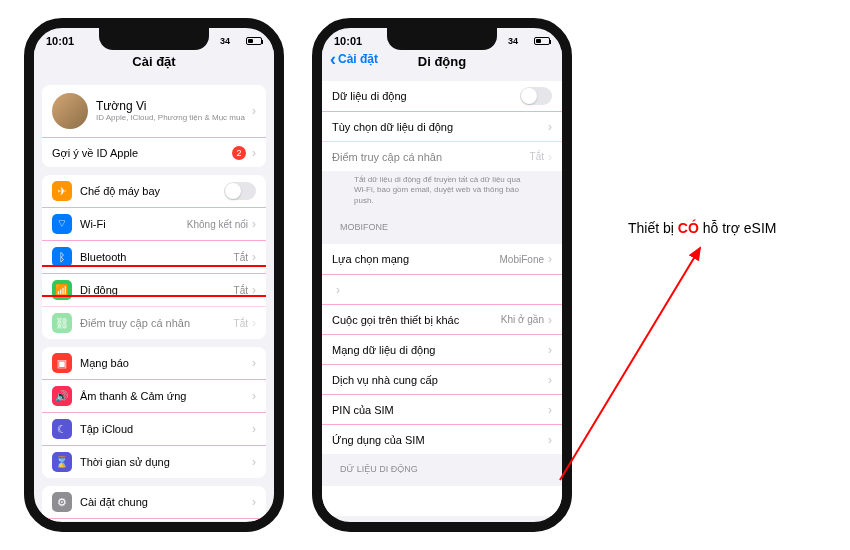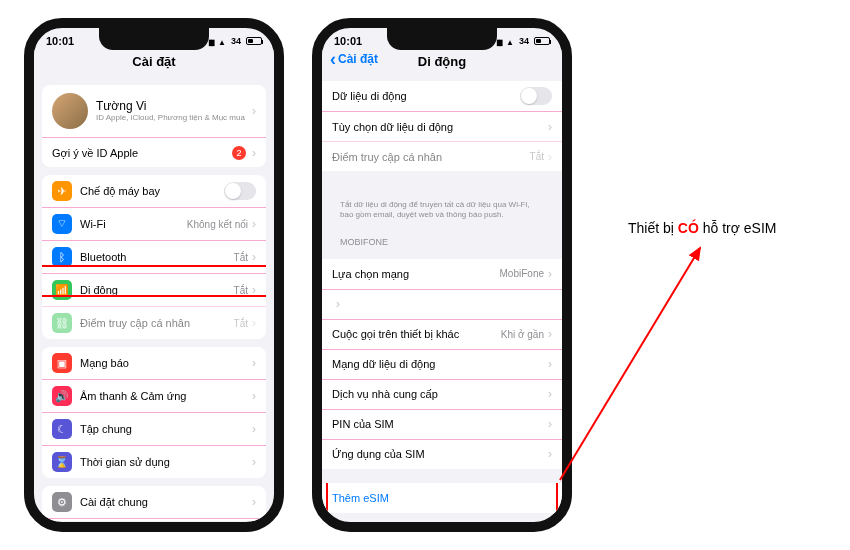--- a/index.html
+++ b/index.html
@@ -3,42 +3,42 @@
 <meta charset="utf-8">
 <style>
   * { box-sizing: border-box; margin: 0; padding: 0; font-family: -apple-system, "Helvetica Neue", Arial, sans-serif; }
   body { background: #fff; width: 850px; height: 550px; position: relative; overflow: hidden; }
   .stage { position: relative; width: 850px; height: 550px; }
   .phone { position: absolute; width: 260px; height: 514px; border: 10px solid #111; border-radius: 38px; background: #f2f2f7; overflow: hidden; }
   .phone.left { left: 24px; top: 18px; }
   .phone.right { left: 312px; top: 18px; }
   .notch { position: absolute; top: 0; left: 50%; transform: translateX(-50%); width: 110px; height: 22px; background: #111; border-bottom-left-radius: 14px; border-bottom-right-radius: 14px; z-index: 5; }
   .status { display: flex; justify-content: space-between; align-items: center; padding: 4px 12px 0; font-size: 11px; font-weight: 600; height: 22px; }
-  .status .right { display: flex; gap: 5px; align-items: center; }
+  .status .right { display: flex; gap: 16px; align-items: center; }
   .title-bar { text-align: center; font-weight: 600; font-size: 13px; padding: 4px 6px 8px; position: relative; background: #f2f2f7; }
   .title-bar .back { position: absolute; left: 8px; top: 2px; color: #007aff; font-size: 12px; display: flex; align-items: center; gap: 2px; }
   .title-bar .back::before { content: "‹"; font-size: 18px; line-height: 12px; }
   .scroll { height: calc(100% - 50px); overflow: hidden; }
   .group { margin: 8px 0 0; background: #fff; border-radius: 8px; margin-left: 8px; margin-right: 8px; overflow: hidden; }
   .group.flat { border-radius: 0; margin-left: 0; margin-right: 0; }
   .row { display: flex; align-items: center; padding: 6px 10px; min-height: 30px; font-size: 11px; position: relative; }
   .row + .row { border-top: 1px solid #f9a8d4; }
   .row .icon { width: 20px; height: 20px; border-radius: 5px; margin-right: 8px; display: flex; align-items: center; justify-content: center; color: #fff; font-size: 11px; flex-shrink: 0; }
   .row .label { flex: 1; color: #000; }
   .row .value { color: #8e8e93; font-size: 10px; }
   .row .chev { color: #c7c7cc; margin-left: 4px; font-size: 12px; }
   .row .badge { background: #ff3b30; color: #fff; border-radius: 50%; width: 14px; height: 14px; font-size: 9px; display: flex; align-items: center; justify-content: center; margin-right: 2px; }
   .row.profile { padding: 8px 10px; }
   .row.profile .avatar { width: 36px; height: 36px; border-radius: 50%; background: linear-gradient(135deg,#d4a574,#8b6f47); margin-right: 8px; flex-shrink: 0; }
   .row.profile .name { font-weight: 400; font-size: 12px; }
   .row.profile .sub { color: #8e8e93; font-size: 8px; line-height: 1.2; }
   .switch { width: 32px; height: 18px; background: #e5e5ea; border-radius: 9px; position: relative; }
   .switch::after { content: ""; width: 16px; height: 16px; background: #fff; border-radius: 50%; position: absolute; top: 1px; left: 1px; box-shadow: 0 1px 2px rgba(0,0,0,0.2); }
   .section-label { font-size: 9px; color: #8e8e93; padding: 10px 18px 4px; text-transform: uppercase; }
-  .section-note { font-size: 8px; color: #8e8e93; padding: 4px 18px 6px; line-height: 1.3; margin-top: 25px; }
+  .section-note { font-size: 8px; color: #8e8e93; padding: 4px 32px 6px; line-height: 1.3; }
   .hl { position: absolute; border: 2px solid #ff0000; pointer-events: none; z-index: 10; }
   .row .label.link { color: #007aff; }
   .annotation { position: absolute; font-size: 14px; color: #000; }
   .annotation .red { color: #ff0000; font-weight: 700; }
   svg.arrow { position: absolute; pointer-events: none; }
   .bars-icon::before { content: "▮▮"; letter-spacing: -2px; font-size: 8px; }
   .wifi-icon::before { content: "▲"; font-size: 8px; }
   .batt { width: 16px; height: 8px; border: 1px solid #000; border-radius: 2px; position: relative; }
   .batt::after { content: ""; position: absolute; right: -2px; top: 2px; width: 1px; height: 4px; background: #000; }
   .batt .fill { position: absolute; left: 1px; top: 1px; bottom: 1px; width: 5px; background: #000; border-radius: 1px; }
@@ -118,21 +118,21 @@
           <span class="label">Mạng báo</span>
           <span class="chev">›</span>
         </div>
         <div class="row">
           <span class="icon" style="background:#ff2d55;">🔊</span>
           <span class="label">Âm thanh &amp; Cảm ứng</span>
           <span class="chev">›</span>
         </div>
         <div class="row">
           <span class="icon" style="background:#5856d6;">☾</span>
-          <span class="label">Tập chung</span>
+          <span class="label">Tập iCloud</span>
           <span class="chev">›</span>
         </div>
         <div class="row">
           <span class="icon" style="background:#5856d6;">⌛</span>
           <span class="label">Thời gian sử dụng</span>
           <span class="chev">›</span>
         </div>
       </div>
 
       <div class="group">
@@ -211,26 +211,20 @@
         <div class="row">
           <span class="label">PIN của SIM</span>
           <span class="chev">›</span>
         </div>
         <div class="row">
           <span class="label">Ứng dụng của SIM</span>
           <span class="chev">›</span>
         </div>
       </div>
 
-      <div class="group flat" style="margin-top:14px; position:relative;">
-        <div class="row">
-          <span class="label link">Thêm eSIM</span>
-        </div>
-        <div class="hl" style="left:4px; right:4px; top:-2px; height:34px;"></div>
-      </div>
 
       <div class="section-label">DỮ LIỆU DI ĐỘNG</div>
       <div class="group flat">
         <div class="row" style="opacity:0.9;">
           
           
         </div>
       </div>
     </div>
   </div>

